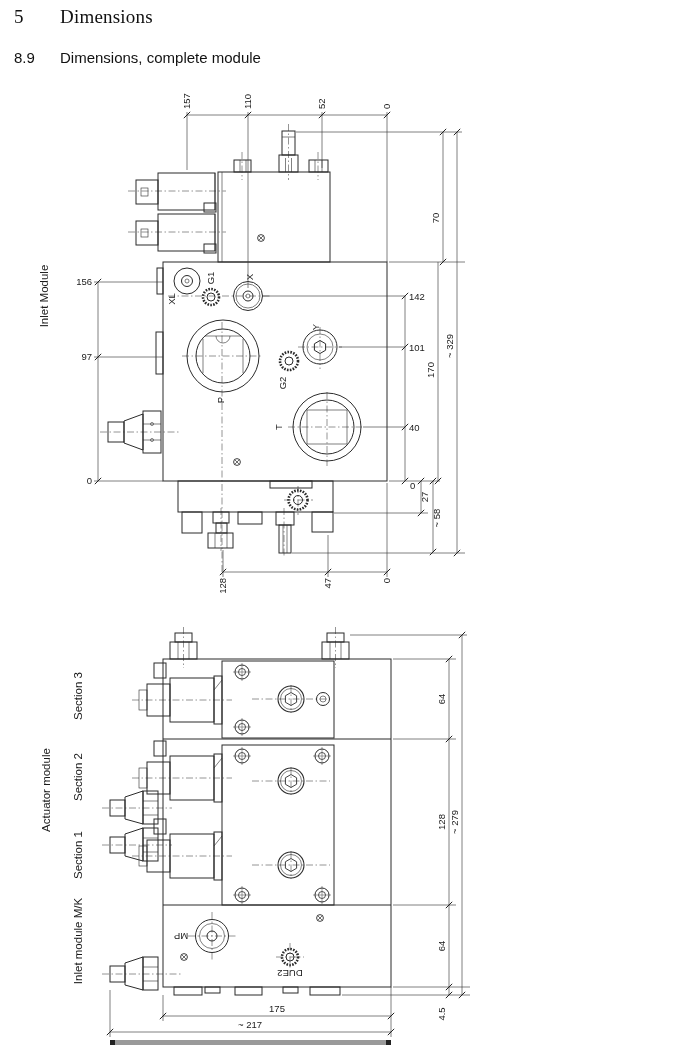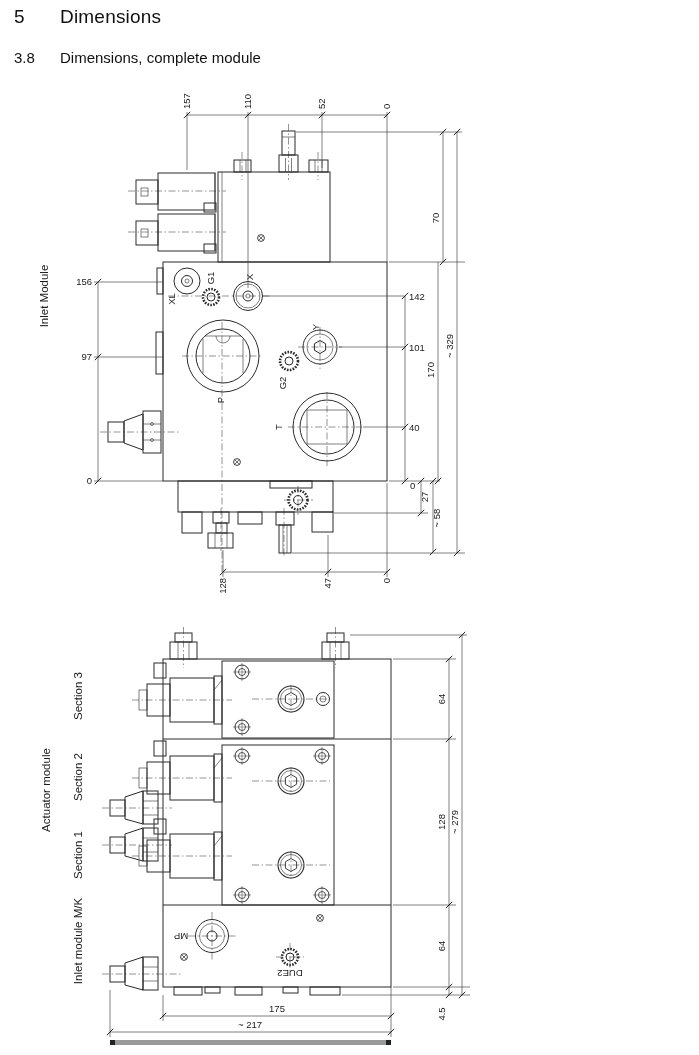--- a/index.html
+++ b/index.html
@@ -1,18 +1,18 @@
 <!DOCTYPE html>
 <html><head>
 <meta charset="utf-8">
 <style>
   html,body{margin:0;padding:0;background:#fff;}
   .page{position:relative;width:699px;height:1055px;background:#fff;overflow:hidden;
         font-family:"Liberation Sans","DejaVu Sans",sans-serif;color:#111;}
-  .h1{position:absolute;top:6px;left:14px;font-size:19px;letter-spacing:.2px;}
+  .h1{position:absolute;top:6px;left:14px;font-size:19px;letter-spacing:.2px;font-family:Liberation Serif, serif;}
   .h2{position:absolute;top:49px;left:14px;font-size:15px;}
   .num{display:inline-block;width:46px;}
   svg{position:absolute;left:0;top:0;}
   .ol{fill:none;stroke:#2b2b2b;stroke-width:1;}
   .thin{fill:none;stroke:#2b2b2b;stroke-width:0.6;}
   .cl{fill:none;stroke:#3c3c3c;stroke-width:0.55;stroke-dasharray:7 2.5 1.5 2.5;}
   .dim{fill:none;stroke:#3c3c3c;stroke-width:0.65;}
   .knu{fill:none;stroke:#2b2b2b;stroke-width:2.6;stroke-dasharray:1.6 1.3;}
   text{fill:#1a1a1a;}
   .dt{font-size:9.5px;}
@@ -20,21 +20,21 @@
   .lbl{font-size:11.5px;}
   .mid{text-anchor:middle;}
   .end{text-anchor:end;}
 </style>
 </head>
 <body>
 
 <div class="page">
 
   <div class="h1"><span class="num">5</span><span>Dimensions</span></div>
-  <div class="h2"><span class="num">3.8</span><span>Dimensions, complete module</span></div>
+  <div class="h2"><span class="num">8.9</span><span>Dimensions, complete module</span></div>
 
   <svg width="699" height="1055" viewBox="0 0 699 1055">
     <defs>
       <g id="tk">
           <line x1="-3.2" y1="3.2" x2="3.2" y2="-3.2" stroke="#222" stroke-width="1"></line>
         </g>
       <g id="scr">
         <circle r="3.4" fill="none" stroke="#2b2b2b" stroke-width="0.9"></circle>
         <line x1="-2.3" y1="2.3" x2="2.3" y2="-2.3" stroke="#2b2b2b" stroke-width="0.7"></line>
         <line x1="-2.3" y1="-2.3" x2="2.3" y2="2.3" stroke="#2b2b2b" stroke-width="0.7"></line>

